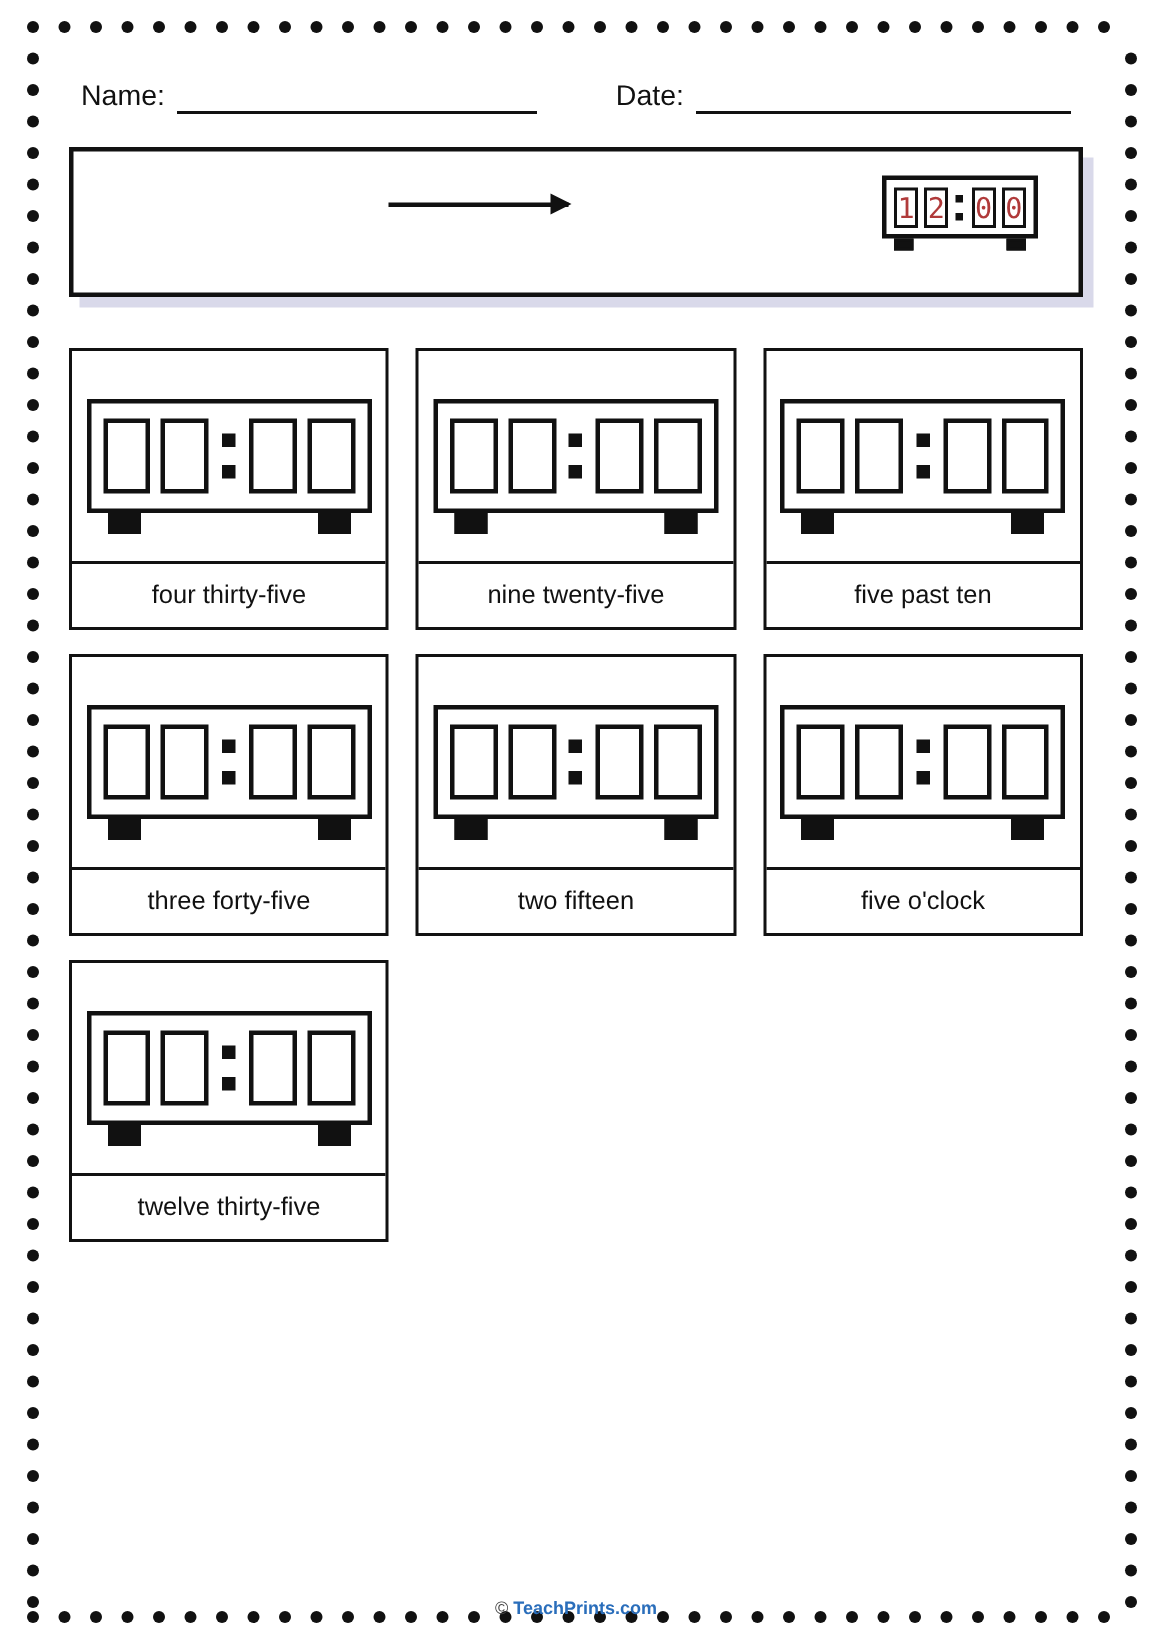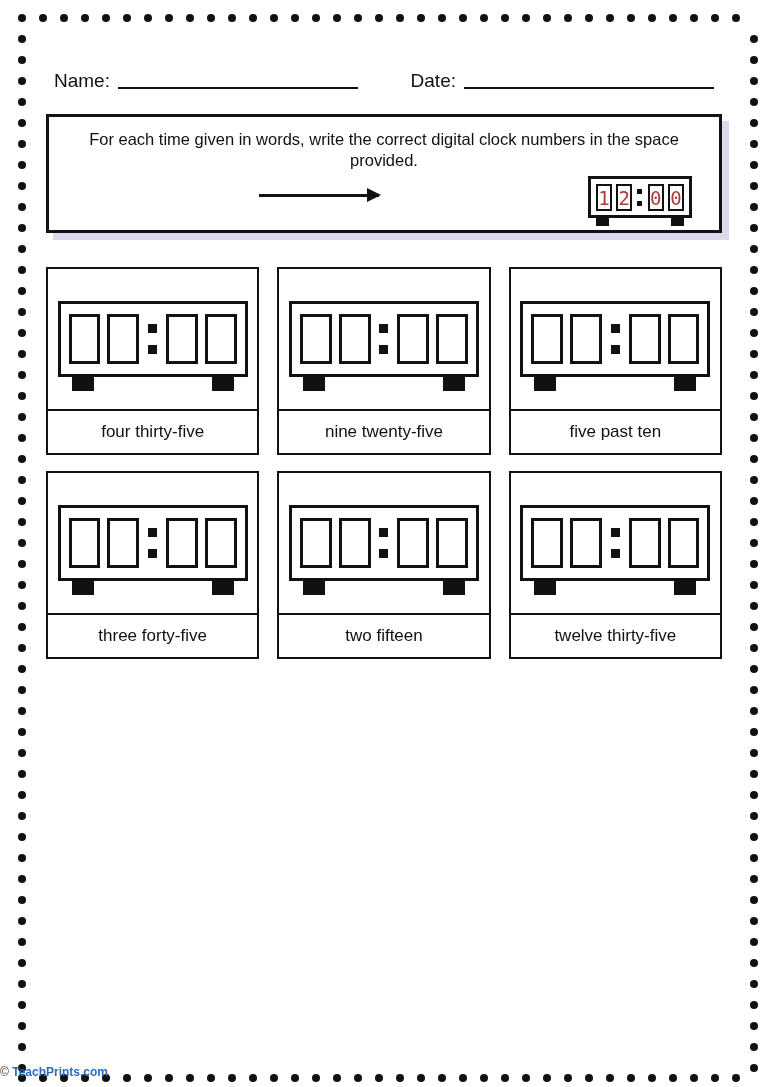--- a/index.html
+++ b/index.html
@@ -66,22 +66,22 @@
     color: #ffffff;
     -webkit-text-stroke: 5px #111;
     paint-order: stroke fill;
     margin: 6px 0 0 0;
     white-space: nowrap;
   }
 
   
   .namedate {
     display: flex;
-    align-items: center;
-    margin-top: 30px;
+    align-items: flex-end;
+    margin-top: 14px;
     padding: 0 8px;
     font-size: 19px;
     color: #111;
   }
   .nd-label { white-space: nowrap; }
   .nd-rule {
     flex: 0 0 auto;
     border-bottom: 2px solid #111;
     height: 16px;
     margin-left: 8px;
@@ -250,21 +250,21 @@
     color: #111;
     text-align: center;
     padding: 0 4px;
   }
 
   
   .footer {
     position: absolute;
     left: 0; right: 0;
     bottom: 8px;
-    text-align: left;
+    text-align: center;
     font-size: 12px;
     color: #444;
   }
   .footer .brand { color: #2a6ebb; font-weight: bold; }
 </style>
 </head>
 <body>
 
 <div class="page">
 
@@ -447,21 +447,20 @@
     <div class="namedate">
       <span class="nd-label">Name:</span>
       <span class="nd-rule name"></span>
       <span class="nd-spacer"></span>
       <span class="nd-label">Date:</span>
       <span class="nd-rule date"></span>
     </div>
 
     <div class="instr-shadow">
       <div class="instr">
-        <div class="instr-text">For each time given in words, write the correct digital clock numbers in the space provided.</div>
         <div class="example-row">
           <div class="example-col">
           </div>
           <div class="arrow-wrap">
             <div class="arrow"></div>
           </div>
           <div class="example-clock-holder">
             <div class="clock small">
               <div class="body">
                 <div class="digit">1</div>
@@ -601,20 +600,41 @@
                 </div>
                 <div class="digit"></div>
                 <div class="digit"></div>
               </div>
               <div class="feet">
                 <span class="foot l"></span>
                 <span class="foot r"></span>
               </div>
             </div>
           </div>
+          <div class="cell-label">five o'clock</div>
+        </div>
+        <div class="cell">
+          <div class="cell-clock">
+            <div class="clock big">
+              <div class="body">
+                <div class="digit"></div>
+                <div class="digit"></div>
+                <div class="colon">
+                  <i></i>
+                  <i></i>
+                </div>
+                <div class="digit"></div>
+                <div class="digit"></div>
+              </div>
+              <div class="feet">
+                <span class="foot l"></span>
+                <span class="foot r"></span>
+              </div>
+            </div>
+          </div>
           <div class="cell-label">twelve thirty-five</div>
         </div>
       </div>
 
   </div>
 
   <div class="footer">
     <span>© </span><span class="brand">TeachPrints.com</span>
   </div>
 

